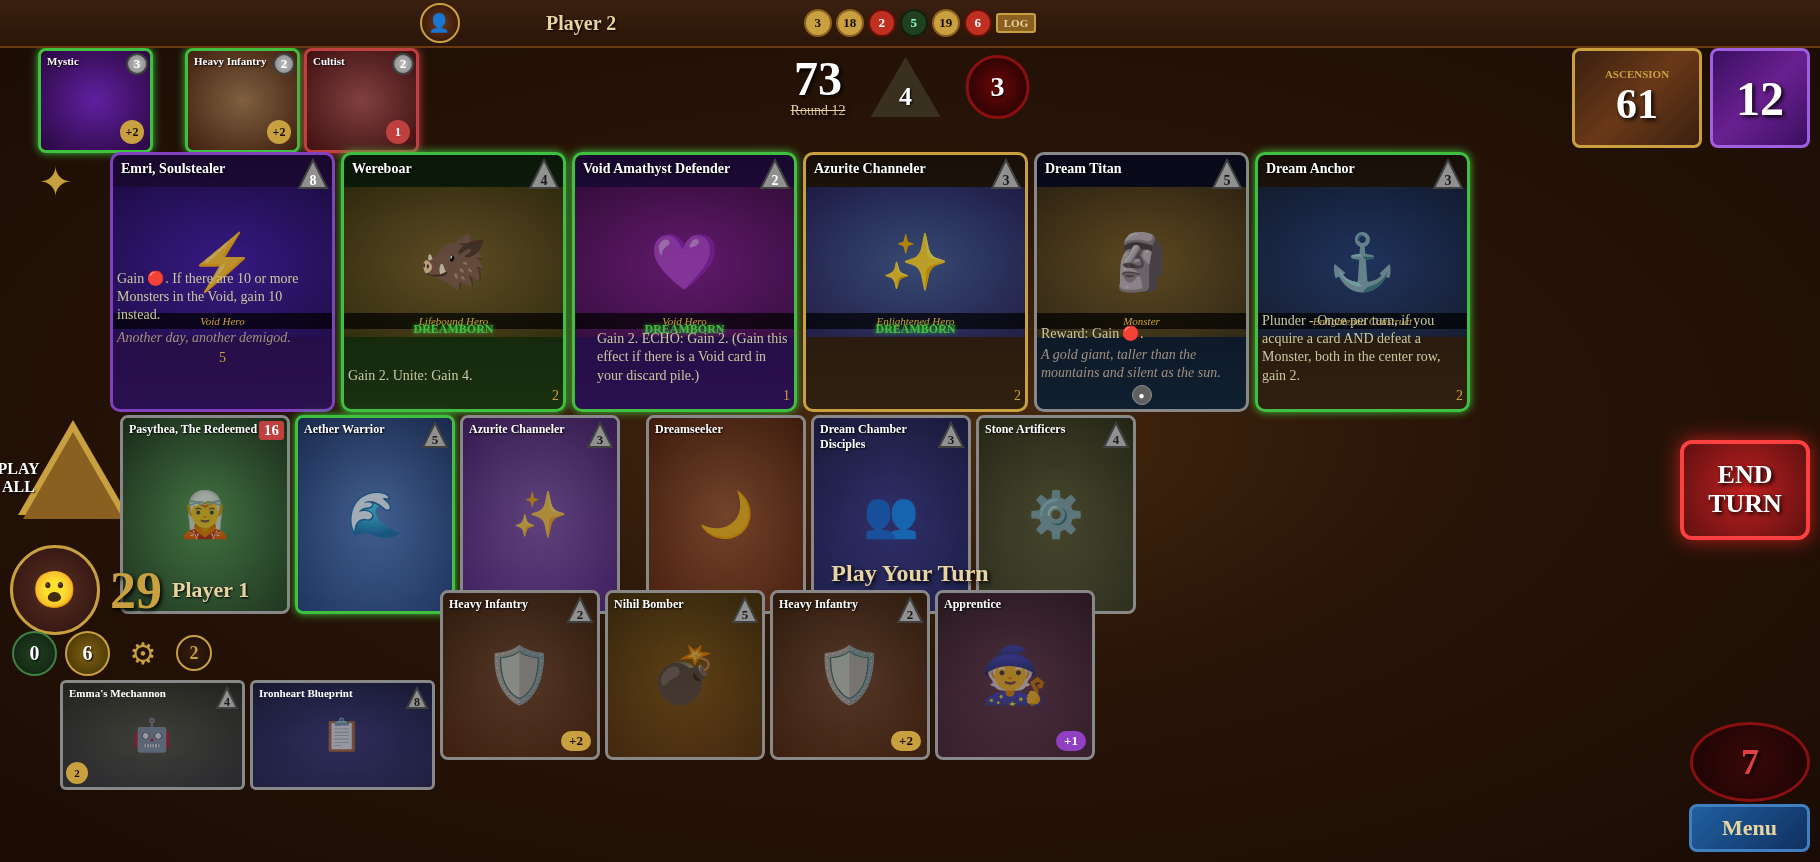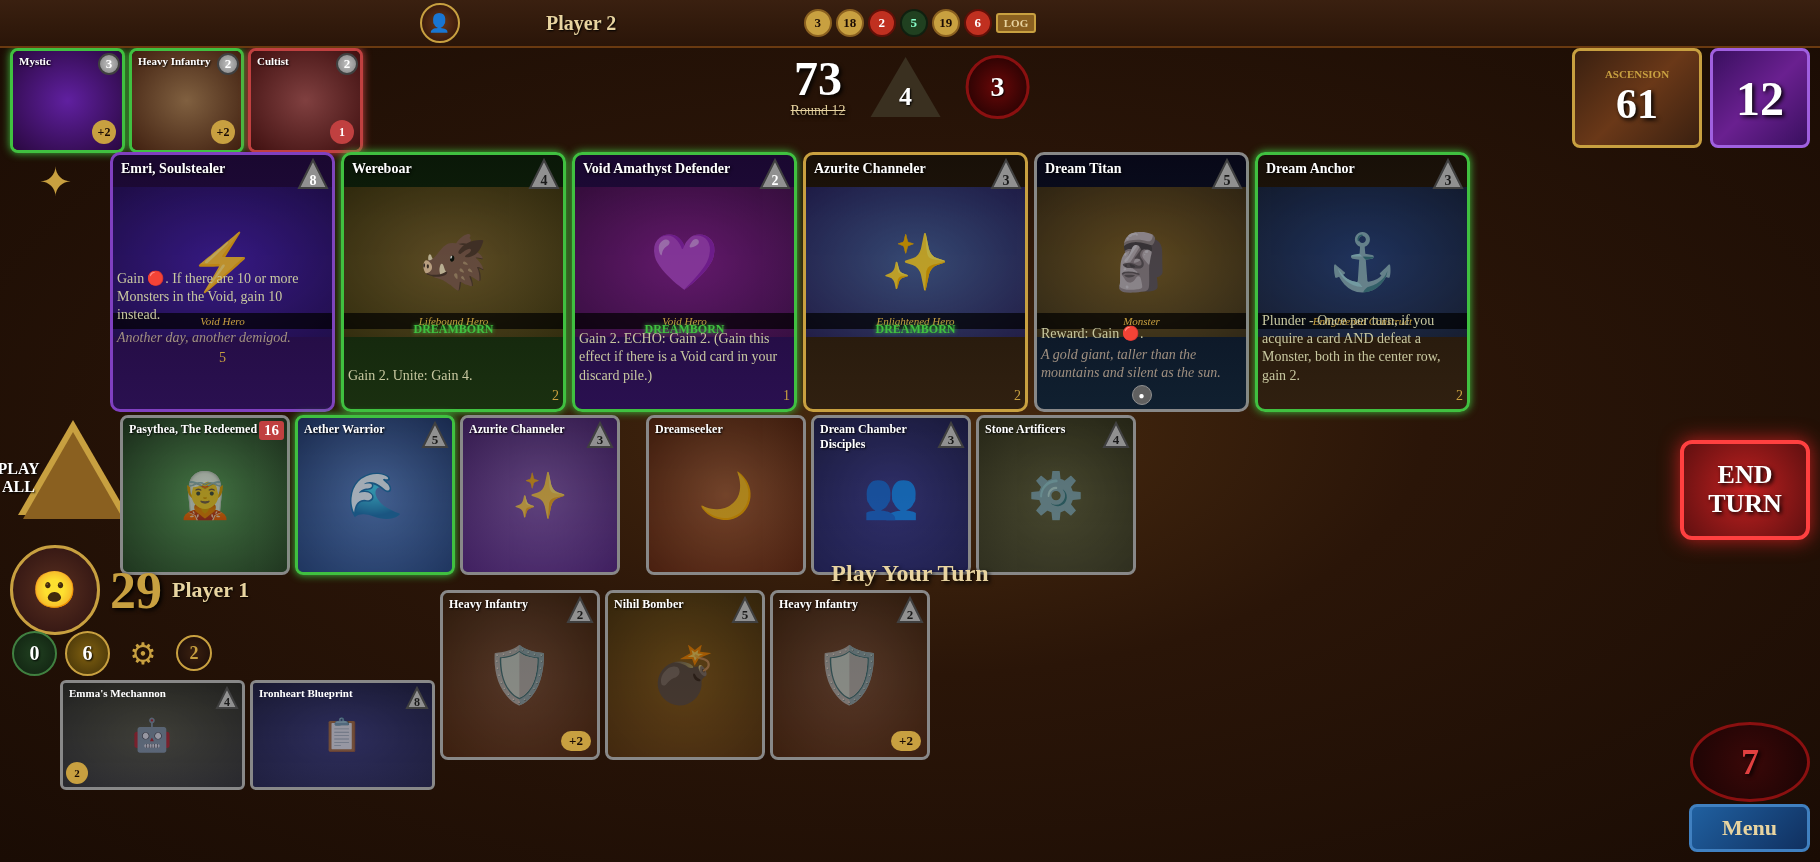--- a/index.html
+++ b/index.html
@@ -216,21 +216,21 @@
     
     .card {
       border-radius: 8px;
       border: 3px solid #888;
       background: #2a1808;
       position: relative;
       overflow: hidden;
       flex-shrink: 0;
     }
 
-    .card.green-border { border-color: #40c040; box-shadow: 0 0 8px #40c040; }
+    .card.green-border { border-color: #40c040; box-shadow: 0 0 8px #40c040; margin-left: 28px; }
     .card.red-border { border-color: #c04040; box-shadow: 0 0 8px #c04040; }
 
     .card-title {
       position: absolute;
       top: 4px;
       left: 6px;
       right: 20px;
       font-size: 11px;
       font-weight: bold;
       color: #fff;
@@ -368,21 +368,21 @@
       top: 415px;
       left: 120px;
       right: 120px;
       display: flex;
       gap: 5px;
       z-index: 5;
     }
 
     .hand-card {
       width: 160px;
-      height: 160px;
+      height: 199px;
       border-radius: 8px;
       border: 3px solid #888;
       background: #1a1008;
       position: relative;
       overflow: hidden;
       flex-shrink: 0;
     }
 
     .hand-card .hc-title {
       position: absolute;
@@ -858,21 +858,21 @@
     <div class="cc-title">Void Amathyst Defender</div>
     <div style="position:absolute;top:3px;right:3px;z-index:3;">
       <svg width="32" height="32" viewBox="0 0 32 32">
           <polygon points="16,2 30,30 2,30" fill="#909090" stroke="#404040" stroke-width="2"></polygon>
           <text x="16" y="27" text-anchor="middle" font-size="14" font-weight="bold" fill="#fff">2</text>
         </svg>
     </div>
     <div class="cc-art-area art-void-amathyst" style="font-size:55px;">💜</div>
     <div class="cc-type-banner">Void Hero</div>
     <div class="dreamborn-label" style="position:absolute;bottom:72px;left:0;right:0;">DREAMBORN</div>
-    <div style="position:absolute;bottom:4px;left:4px;right:4px;">
+    <div style="position:absolute;bottom:4px;left:22px;right:4px;">
       <div class="card-text-area">Gain 2. ECHO: Gain 2. (Gain this effect if there is a Void card in your discard pile.)</div>
       <div class="card-text-area" style="text-align:right;color:#c8a040;margin-top:2px;">1</div>
     </div>
   </div>
 
   <div class="center-card enlightened" style="border-color:#c8a040;">
     <div class="cc-title">Azurite Channeler</div>
     <div style="position:absolute;top:3px;right:3px;z-index:3;">
       <svg width="32" height="32" viewBox="0 0 32 32">
           <polygon points="16,2 30,30 2,30" fill="#909090" stroke="#404040" stroke-width="2"></polygon>
@@ -1028,20 +1028,25 @@
     <div style="position:absolute;top:3px;right:3px;z-index:3;">
       <svg width="28" height="28" viewBox="0 0 28 28">
           <polygon points="14,2 26,26 2,26" fill="#909090" stroke="#404040" stroke-width="2"></polygon>
           <text x="14" y="23" text-anchor="middle" font-size="13" font-weight="bold" fill="#1a1a1a">2</text>
         </svg>
     </div>
     <div class="bc-art art-hinf2">🛡️</div>
     <div class="bc-badge">+2</div>
   </div>
 
+  <div class="bottom-card" style="background:linear-gradient(180deg,#201018,#402030);border-color:#888;">
+    <div class="bc-title">Apprentice</div>
+    <div class="bc-art art-apprentice">🧙</div>
+    <div class="bc-badge" style="background:#9040c0;color:#fff;">+1</div>
+  </div>
 
 </div>
 
 <div style="position:absolute;top:628px;left:12px;z-index:5;display:flex;flex-direction:column;gap:6px;">
   <div class="resource-row">
     <div class="resource-badge rb-green">0</div>
     <div class="resource-badge rb-gold">6</div>
     <div class="gear-icon">⚙</div>
     <div class="num-badge">2</div>
   </div>

